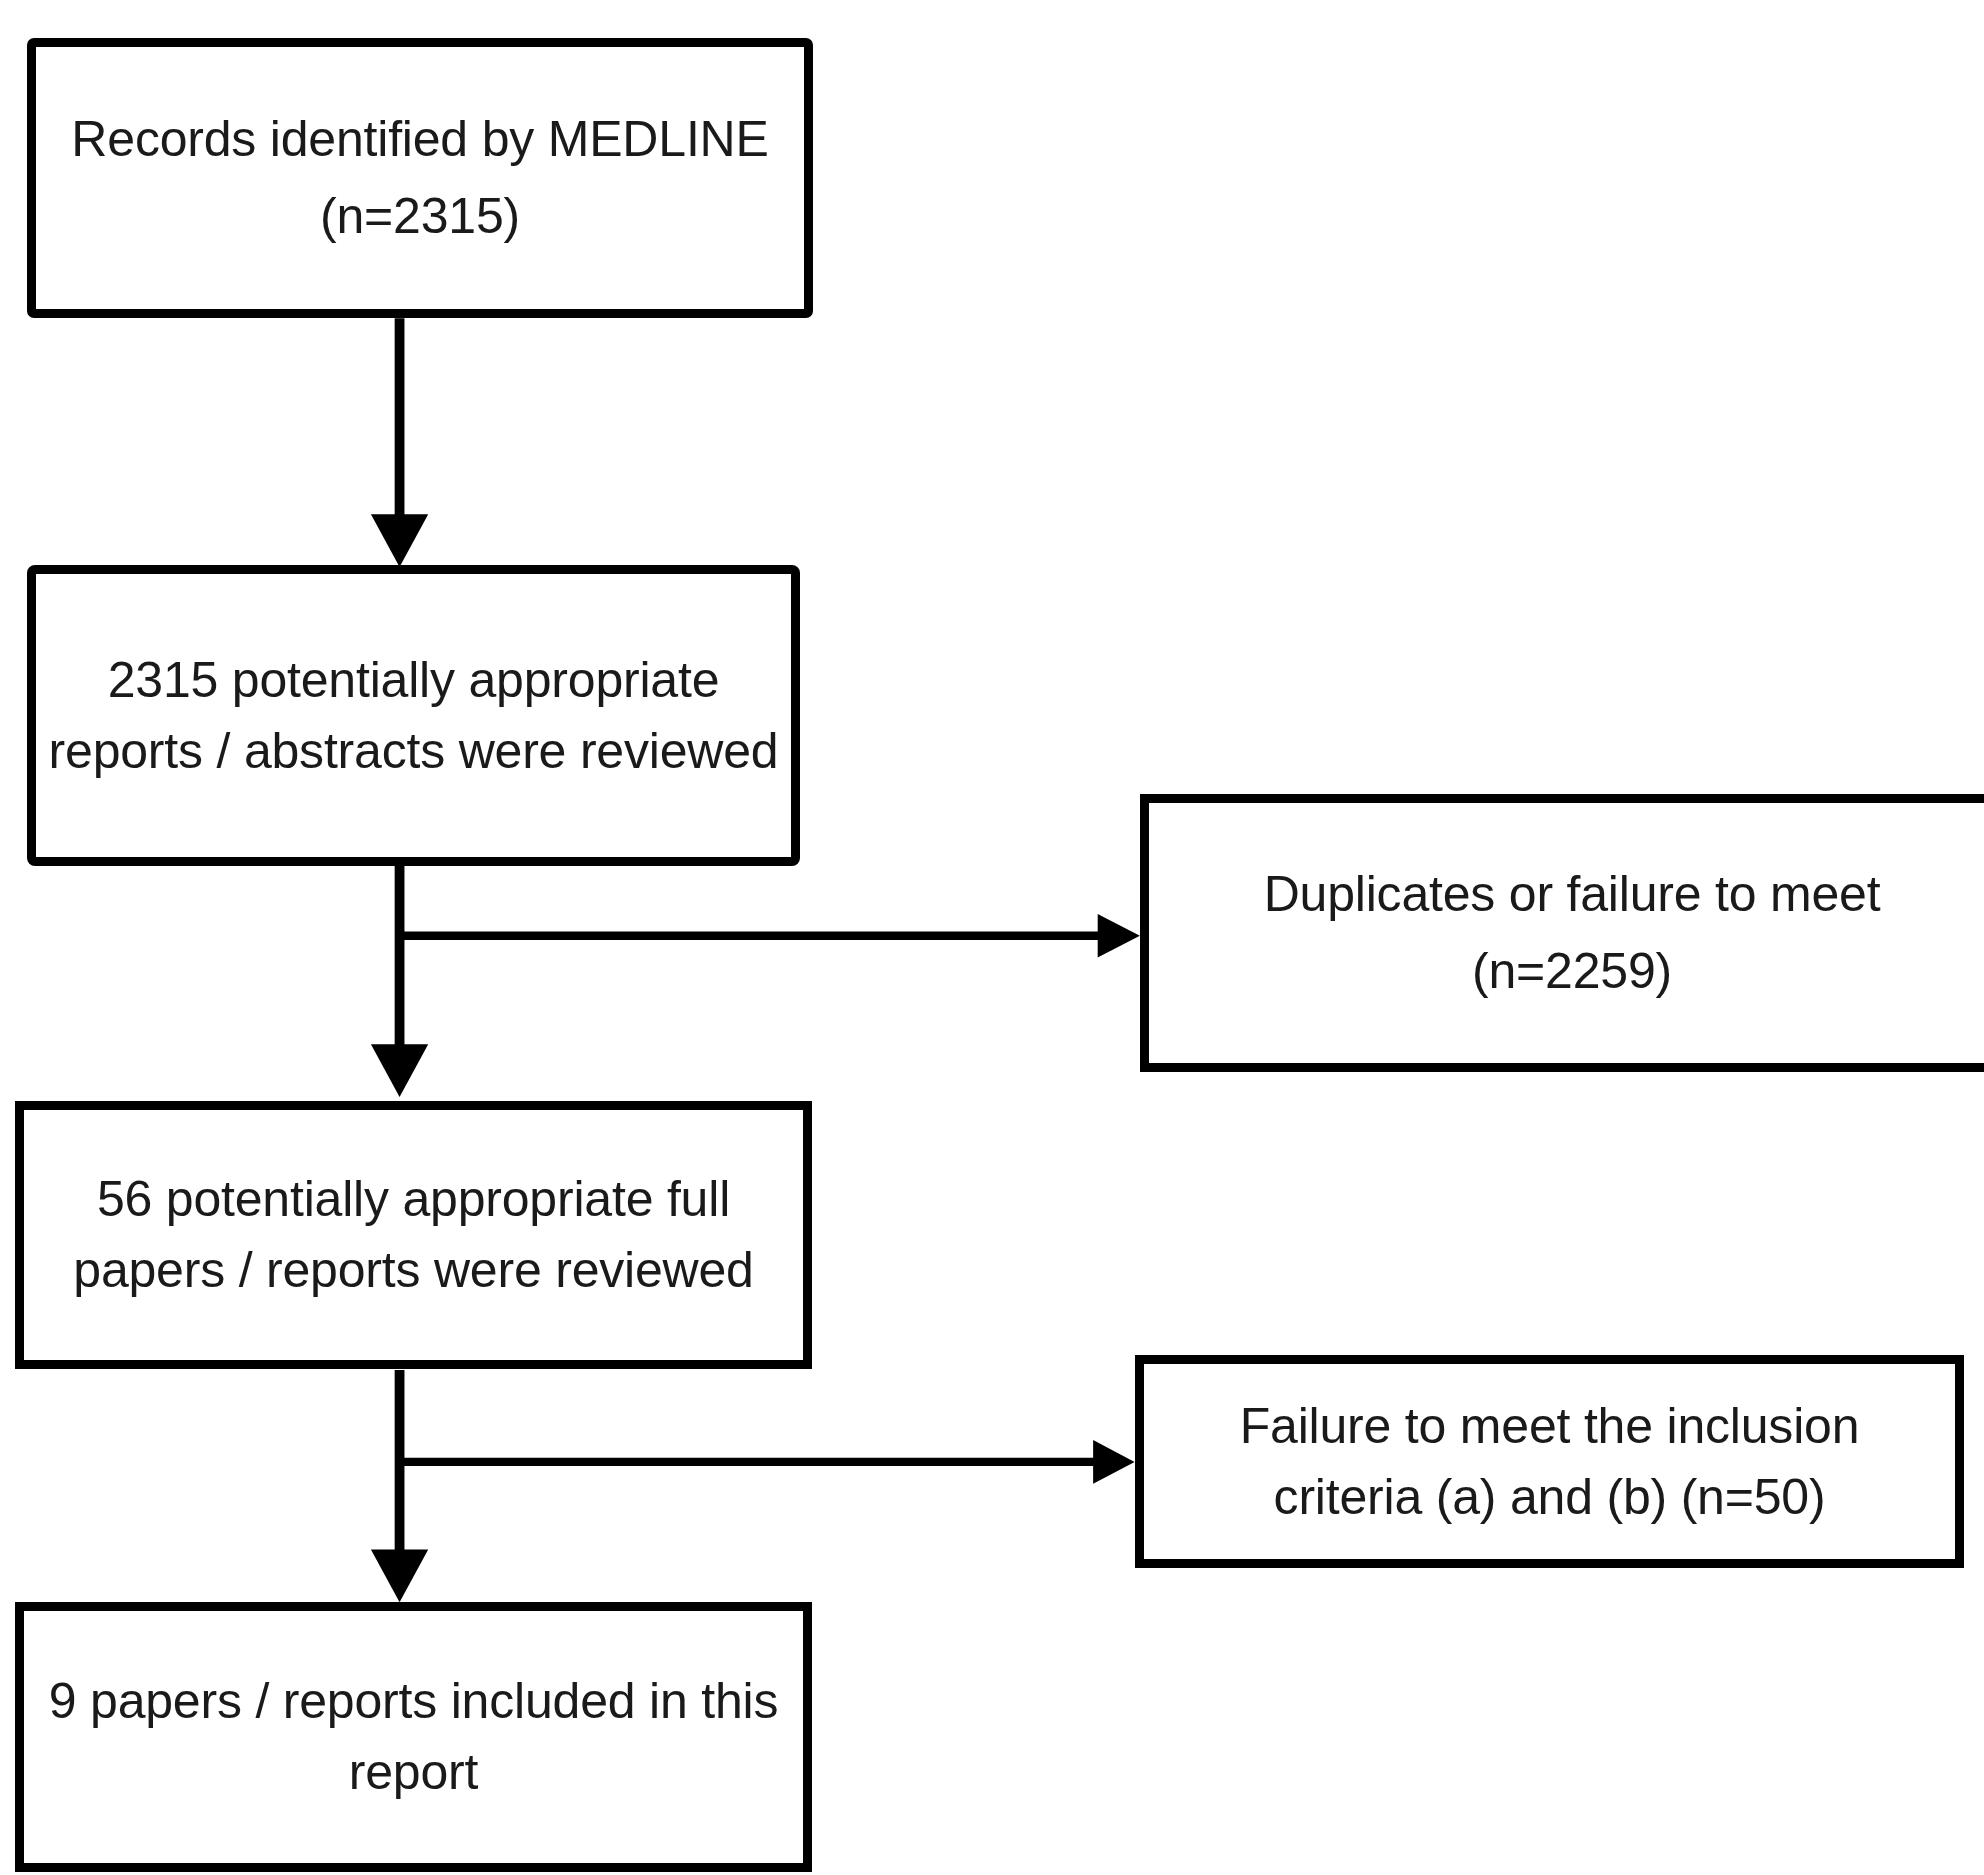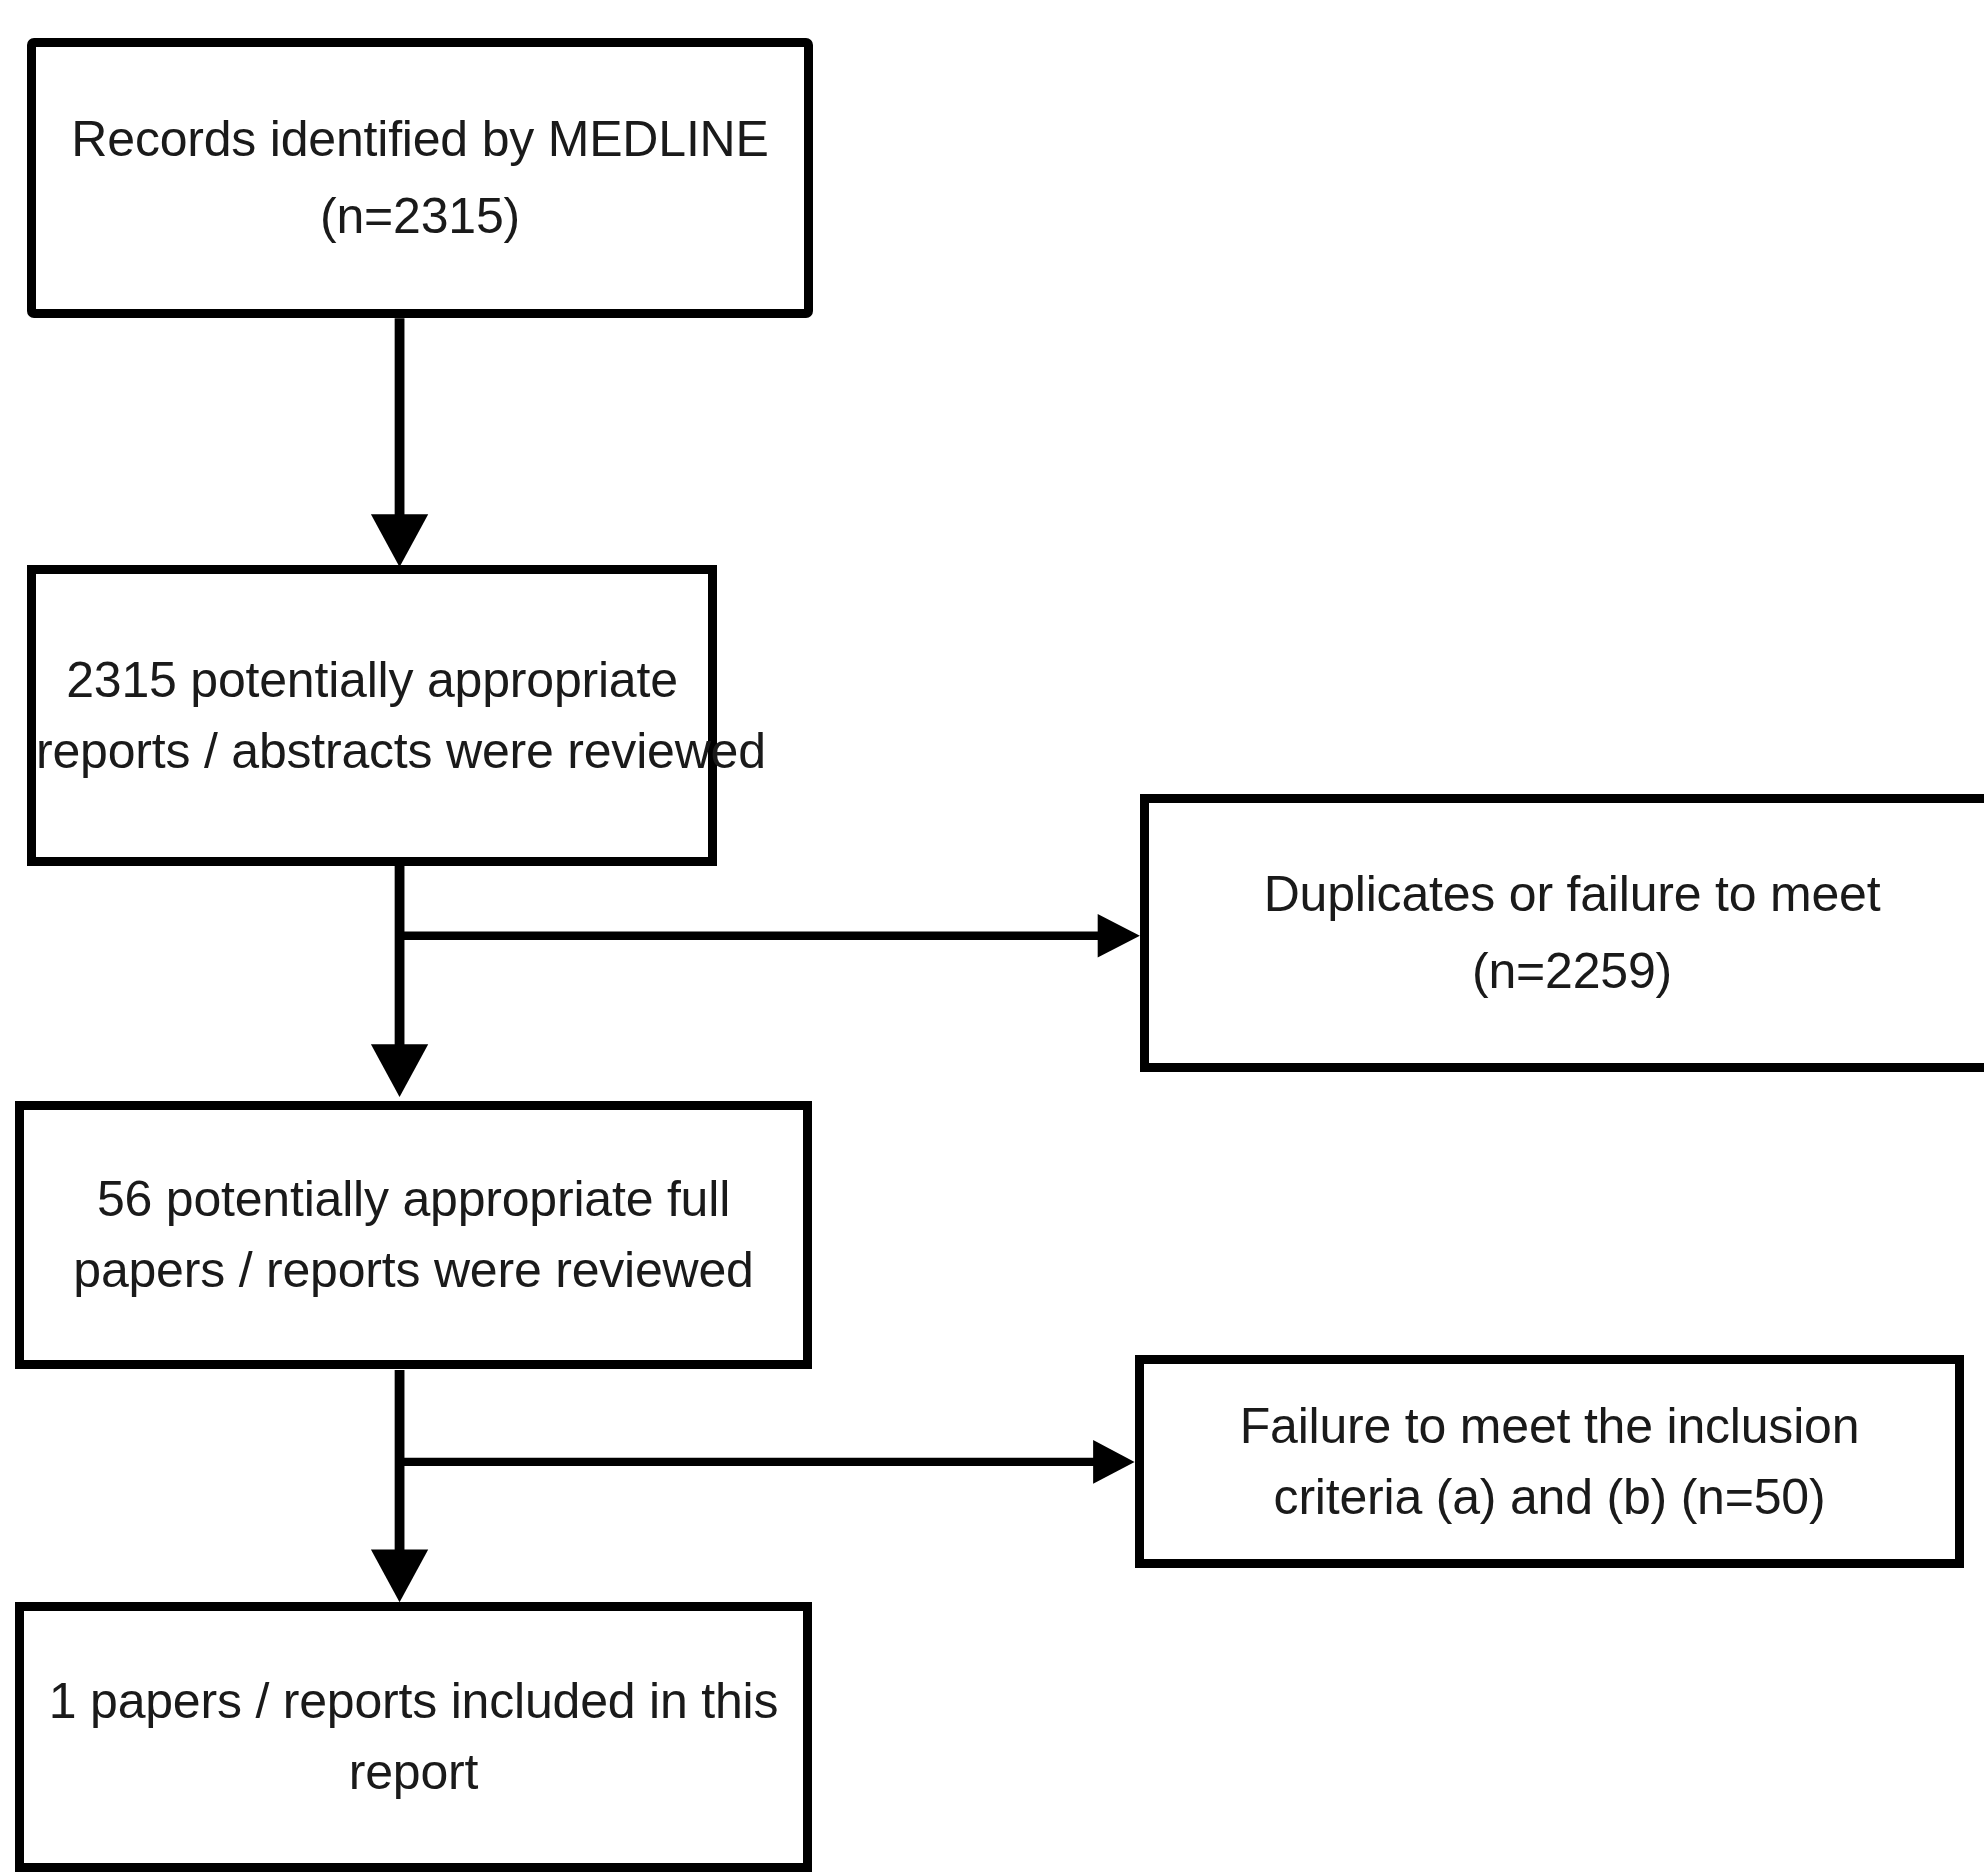--- a/index.html
+++ b/index.html
@@ -47,21 +47,21 @@
     letter-spacing: -0.2px;
     white-space: nowrap;
   }
   
   #box-records-identified {
     left: 27px;  top: 38px;   width: 786px; height: 280px; border-radius: 7px;
   }
   #box-records-identified .box-line { line-height: 1.55; }
 
   #box-titles-reviewed {
-    left: 27px;  top: 565px;  width: 690px; height: 301px;
+    left: 27px;  top: 565px;  width: 773px; height: 301px; border-radius: 8px;
   }
   #box-fulltext-reviewed {
     left: 15px;  top: 1101px; width: 797px; height: 268px;
   }
   #box-included {
     left: 15px;  top: 1602px; width: 797px; height: 270px;
   }
   #box-excluded-screening {
     left: 1140px; top: 794px; width: 864px; height: 278px;
   }
@@ -123,18 +123,18 @@
     <span class="box-line">56 potentially appropriate full</span>
     <span class="box-line">papers / reports were reviewed</span>
   </div>
 
   <div class="flow-box" id="box-excluded-fulltext">
     <span class="box-line">Failure to meet the inclusion</span>
     <span class="box-line">criteria (a) and (b) (n=50)</span>
   </div>
 
   <div class="flow-box" id="box-included">
-    <span class="box-line">1 papers / reports included in this</span>
+    <span class="box-line">9 papers / reports included in this</span>
     <span class="box-line">report</span>
   </div>
 
 </div>
 
 
 </body></html>

